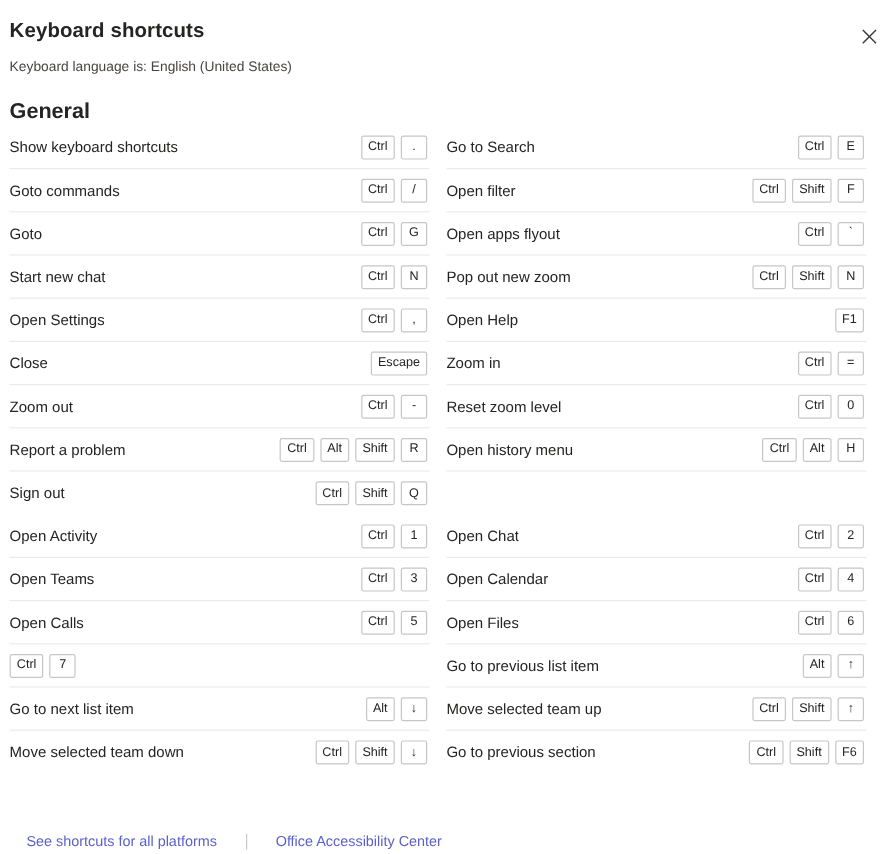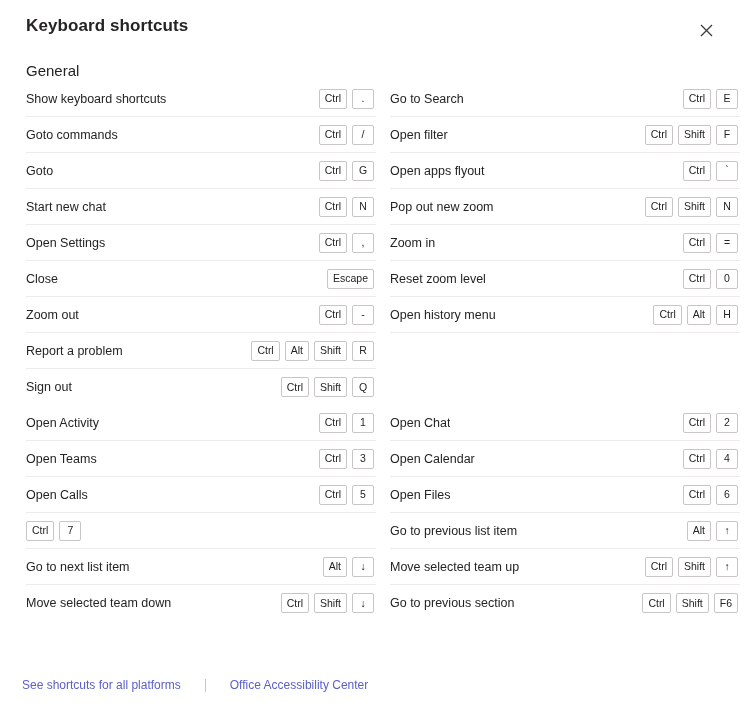--- a/index.html
+++ b/index.html
@@ -10,21 +10,21 @@
     height: 712px;
     background: #ffffff;
     font-family: "Liberation Sans", sans-serif;
     color: #252423;
     overflow: hidden;
   }
   .dialog {
     position: relative;
     width: 744px;
     height: 712px;
-    padding: 0 26px;
+    padding: 0 8px;
   }
   .title-row {
     display: flex;
     align-items: flex-start;
     justify-content: space-between;
     padding-top: 16px;
   }
   .title {
     font-size: 17px;
     font-weight: bold;
@@ -45,22 +45,22 @@
     border: none;
     padding: 0;
     margin-top: 2px;
   }
   .subtitle {
     font-size: 11.5px;
     color: #484644;
     margin-top: 8px;
   }
   .section-title {
-    font-size: 15px;
-    font-weight: normal;
+    font-size: 18px;
+    font-weight: bold;
     color: #252423;
     margin-top: 20px;
     margin-bottom: 2px;
   }
   .columns {
     display: flex;
     gap: 0;
     text-align: center;
   }
   .col {
@@ -101,21 +101,21 @@
     border-radius: 2px;
     background: #ffffff;
     font-size: 10.5px;
     color: #252423;
     line-height: 1;
     white-space: nowrap;
   }
   .footer {
     position: absolute;
     left: 22px;
-    bottom: 20px;
+    bottom: 4px;
     display: flex;
     align-items: center;
     gap: 24px;
     font-size: 12px;
   }
   .footer a {
     color: #5b5fc7;
     text-decoration: none;
     cursor: pointer;
   }
@@ -133,20 +133,21 @@
   <div class="title-row">
     <div class="title">Keyboard shortcuts</div>
     <button class="close-btn" aria-label="Close">
       <svg width="13" height="13" viewBox="0 0 13 13" aria-hidden="true">
         <line x1="1" y1="1" x2="12" y2="12" stroke="#3b3a39" stroke-width="1.2"></line>
         <line x1="12" y1="1" x2="1" y2="12" stroke="#3b3a39" stroke-width="1.2"></line>
       </svg>
     </button>
   </div>
 
+  <div class="subtitle">Keyboard language is: English (United States)</div>
 
   <div class="section-title">General</div>
   <div class="columns">
     <div class="col left">
 
       <div class="row">
         <div class="row-label">Show keyboard shortcuts</div>
         <div class="keys">
           <span class="key">Ctrl</span>
           <span class="key">.</span>
@@ -250,20 +251,26 @@
 
       <div class="row">
         <div class="row-label">Pop out new zoom</div>
         <div class="keys">
           <span class="key">Ctrl</span>
           <span class="key">Shift</span>
           <span class="key">N</span>
         </div>
       </div>
 
+      <div class="row">
+        <div class="row-label">Open Help</div>
+        <div class="keys">
+          <span class="key">F1</span>
+        </div>
+      </div>
 
       <div class="row">
         <div class="row-label">Zoom in</div>
         <div class="keys">
           <span class="key">Ctrl</span>
           <span class="key">=</span>
         </div>
       </div>
 
       <div class="row">

